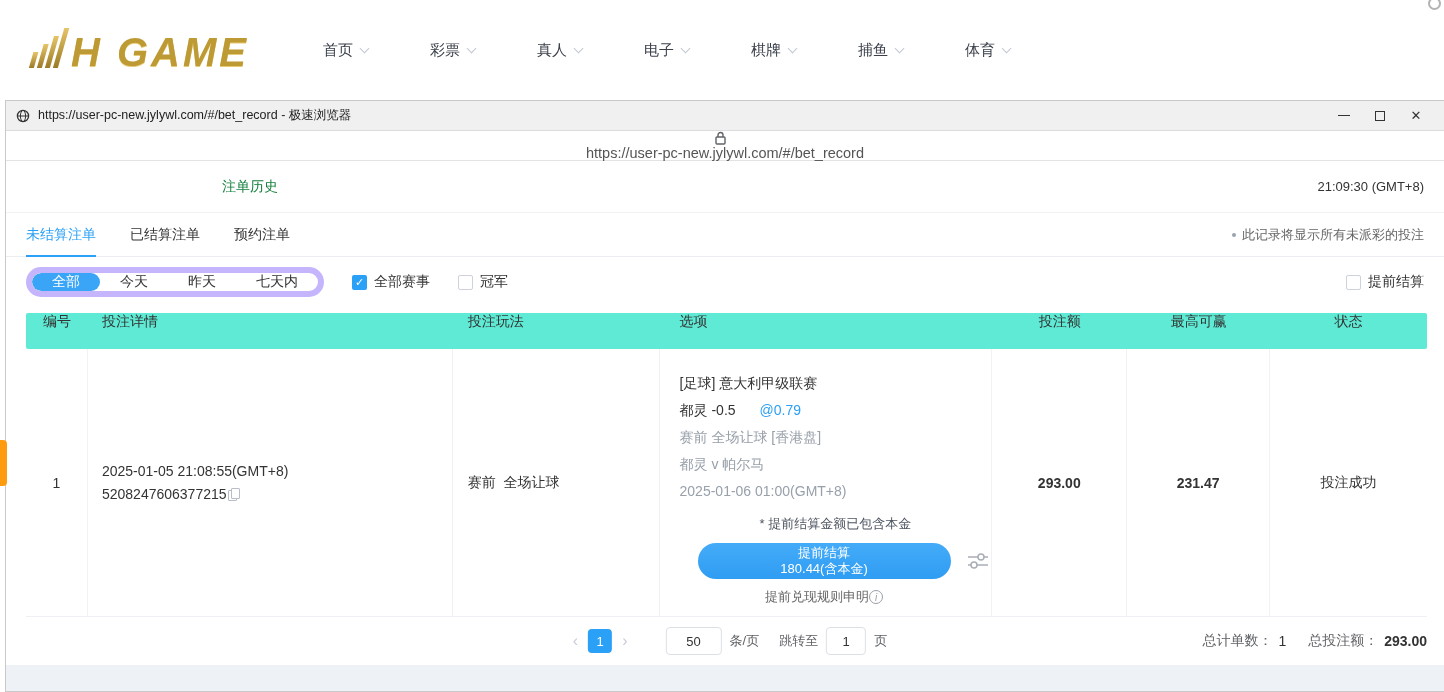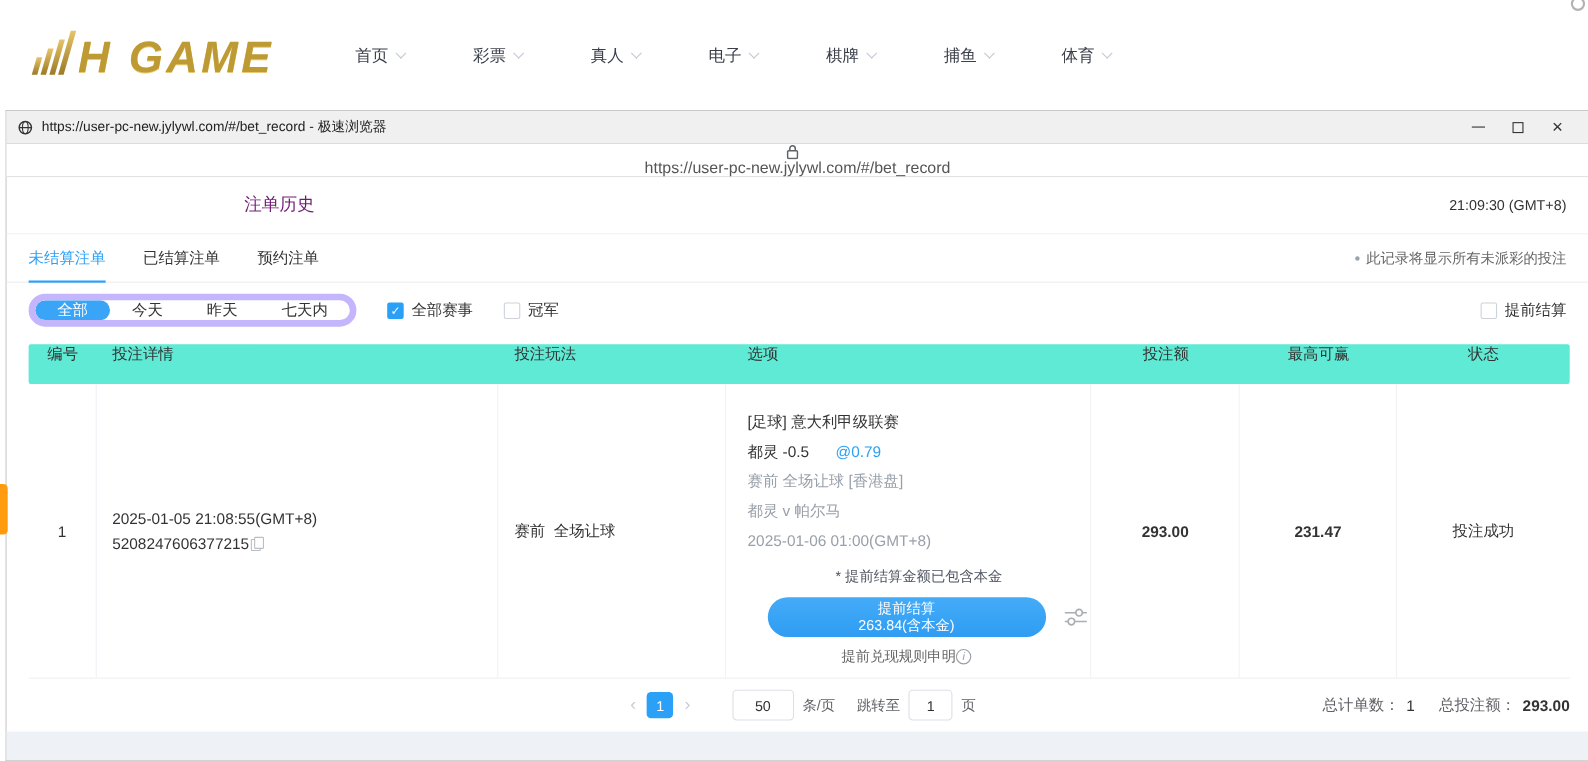--- a/index.html
+++ b/index.html
@@ -39,21 +39,21 @@
   .glyph-close { font-size:13px; }
 
   .addrbar { height:30px; background:#fff; border-bottom:1px solid #e3e3e3; display:flex;
              align-items:center; padding:0 12px; flex-shrink:0;flex-direction:column; }
   .lock { margin-right:9px; display:flex; }
   .url-text { font-size:14.5px; color:#555; }
 
   
   .page-header { height:52px; display:flex; align-items:center; padding:0 20px;
                  border-bottom:1px solid #f1f2f4; flex-shrink:0; }
-  .page-title { margin-left:196px; font-size:16px; color:#701a75; }
+  .page-title { margin-left:196px; font-size:14px; color:#15803d; }
   .page-time { margin-left:auto; font-size:13px; color:#333; }
 
   .tabs-row { height:44px; display:flex; align-items:center; padding:0 20px;
               border-bottom:1px solid #ebedf0; flex-shrink:0; }
   .tab { font-size:14px; color:#333; margin-right:34px; height:100%; display:flex;
          align-items:center; position:relative; cursor:pointer; }
   .tab.active { color:#2ba0f7; }
   .tab.active::after { content:''; position:absolute; left:0; right:0; bottom:-1px; height:2px; background:#2ba0f7; }
   .tabs-note { margin-left:auto; font-size:13px; color:#666; display:flex; align-items:center; gap:6px; }
   .dot { width:4px; height:4px; border-radius:50%; background:#9aa3ad; }
@@ -279,21 +279,21 @@
           <span>都灵 -0.5</span>
           <span class="odds">@0.79</span>
         </div>
         <div class="sel-line sel-gray">赛前 全场让球 [香港盘]</div>
         <div class="sel-line sel-gray">都灵 v 帕尔马</div>
         <div class="sel-line sel-gray">2025-01-06 01:00(GMT+8)</div>
         <div class="sel-note">* 提前结算金额已包含本金</div>
         <div class="cashout-wrap">
           <button class="cashout-btn">
             <span>提前结算</span>
-            <span>263.84(含本金)</span>
+            <span>180.44(含本金)</span>
           </button>
           <span class="slider-icon">
             <svg width="22" height="18" viewBox="0 0 22 18">
                 <line x1="1" y1="5" x2="21" y2="5" stroke="#a9aeb6" stroke-width="1.5"></line>
                 <circle cx="14" cy="5" r="3" fill="#fff" stroke="#a9aeb6" stroke-width="1.5"></circle>
                 <line x1="1" y1="13" x2="21" y2="13" stroke="#a9aeb6" stroke-width="1.5"></line>
                 <circle cx="7" cy="13" r="3" fill="#fff" stroke="#a9aeb6" stroke-width="1.5"></circle>
               </svg>
           </span>
         </div>

